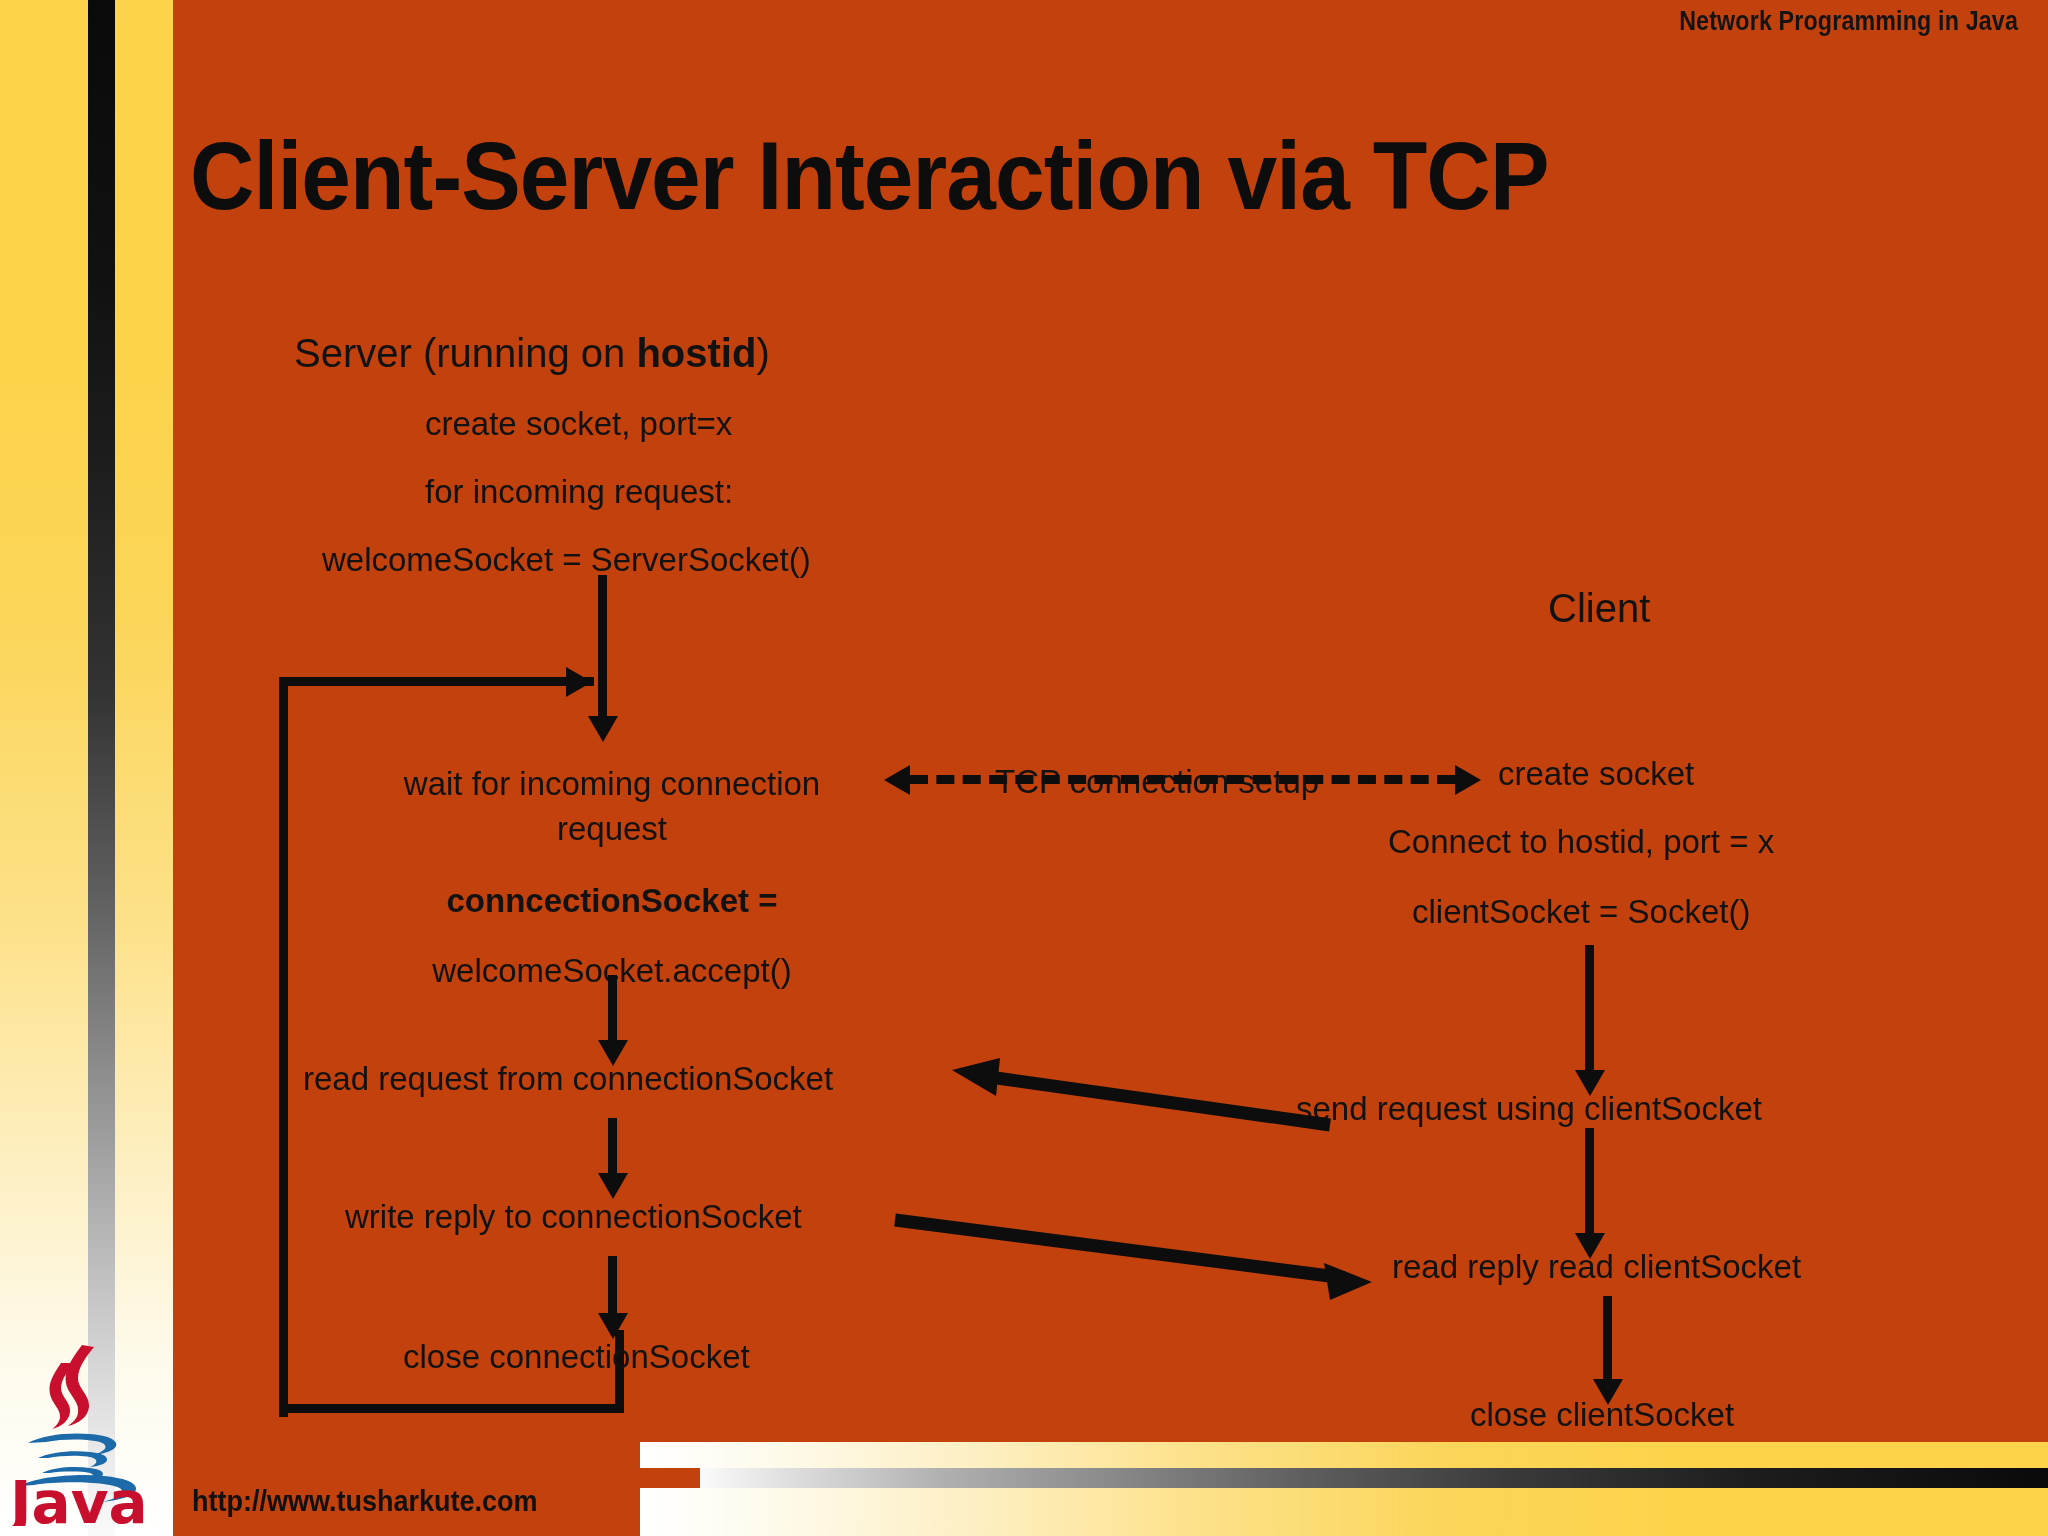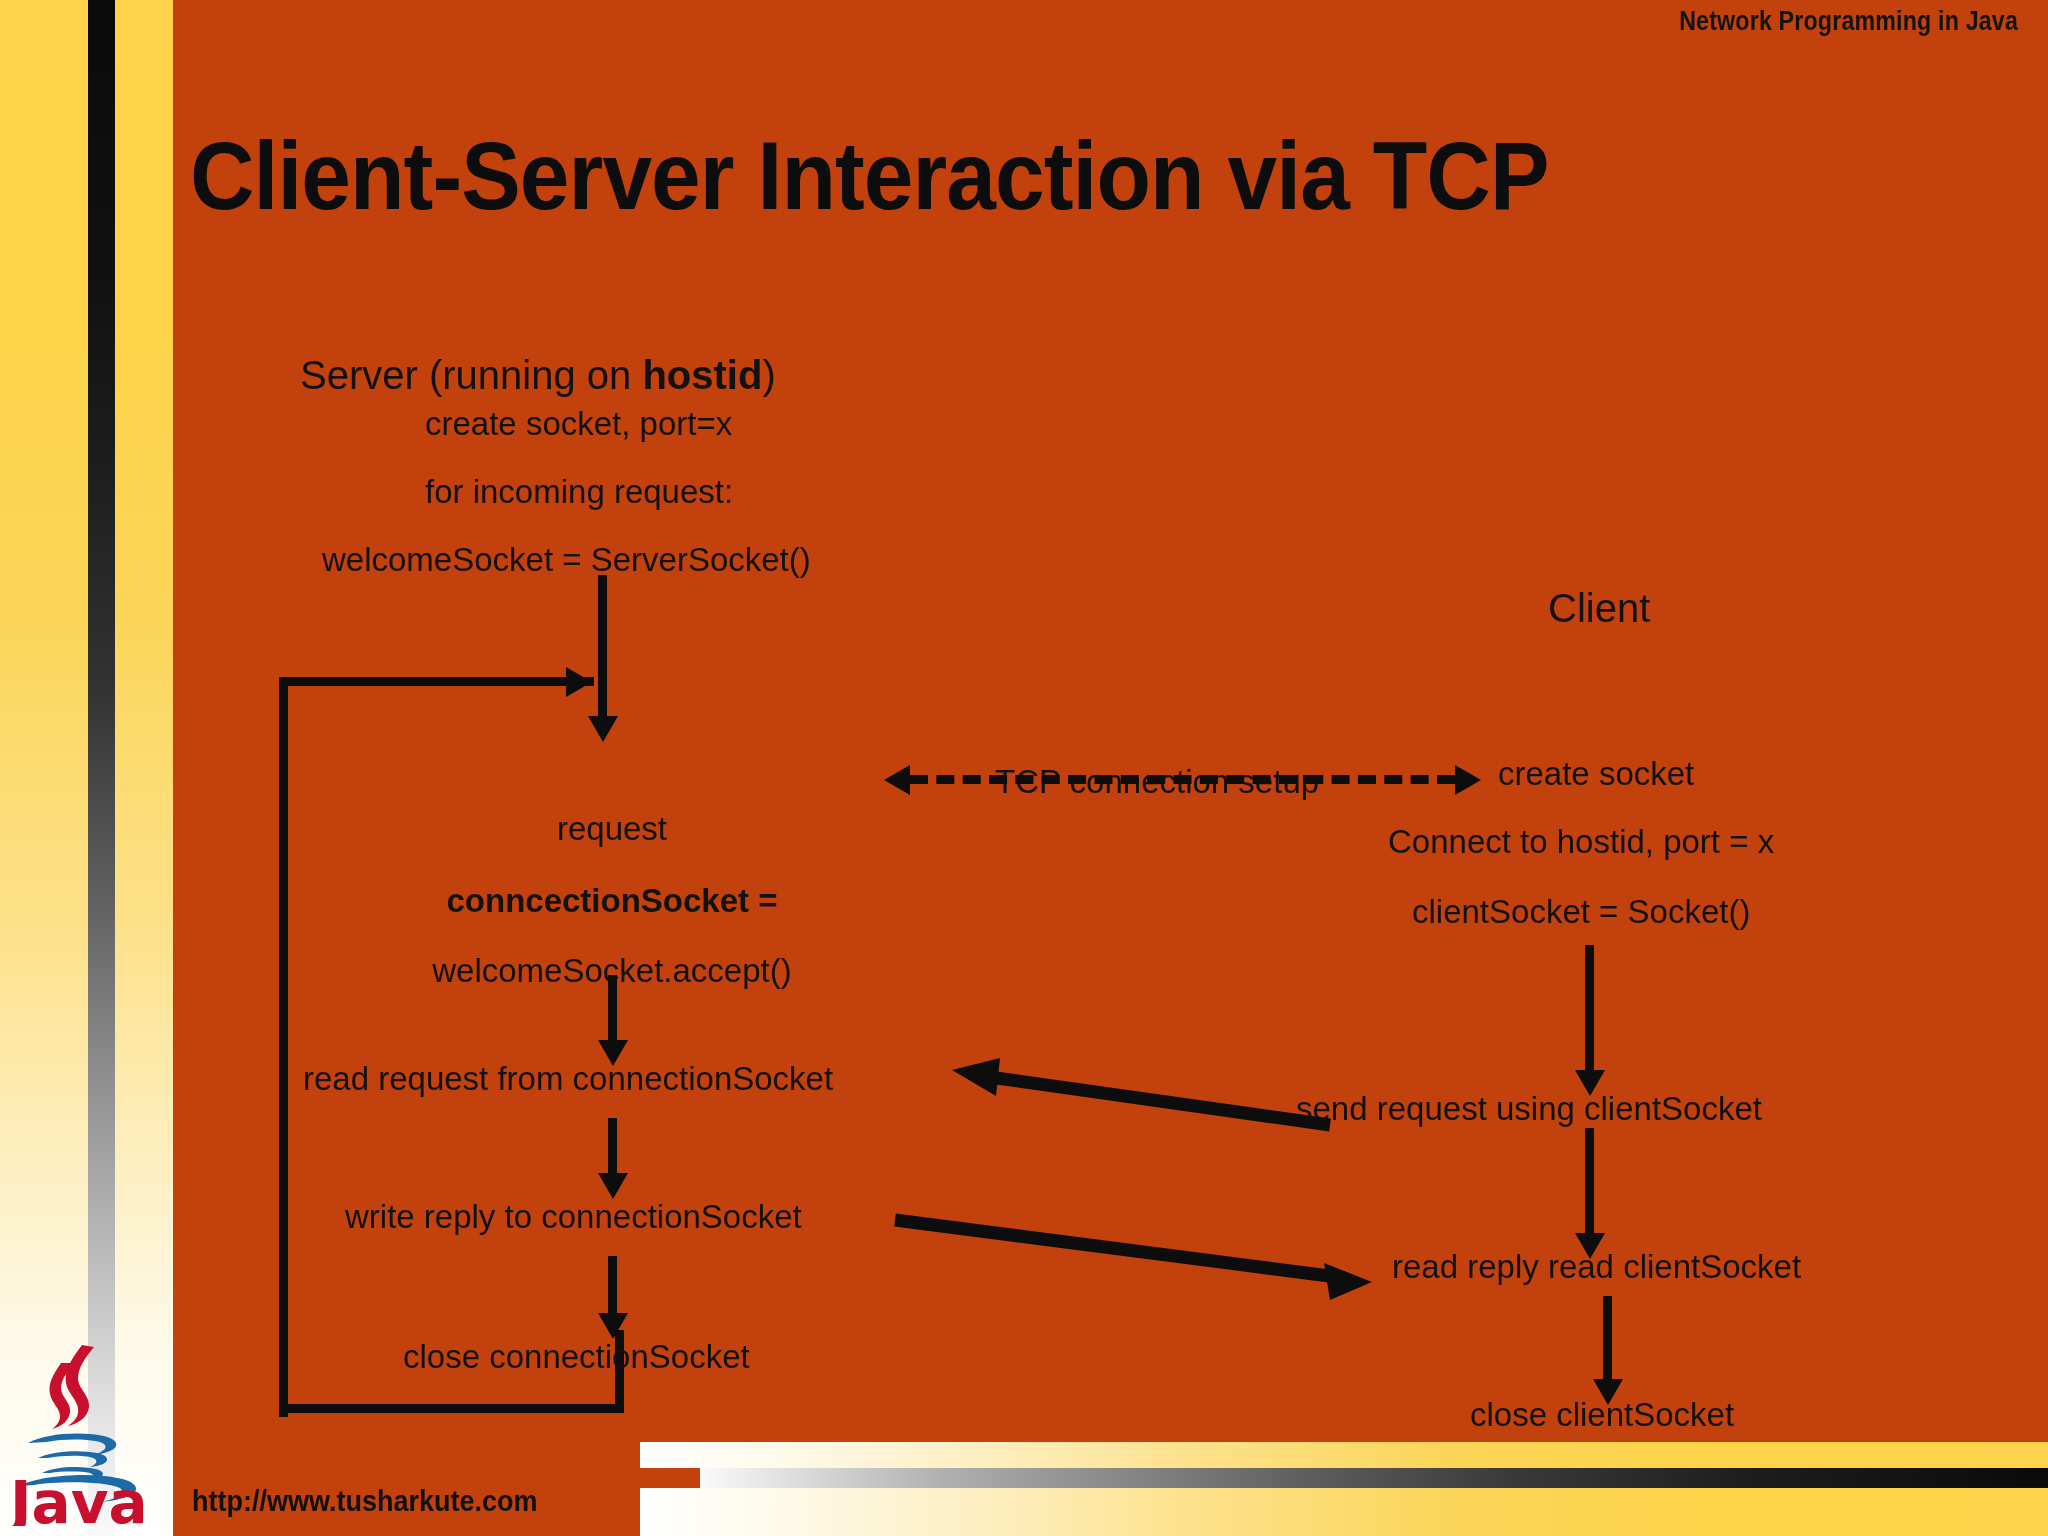--- a/index.html
+++ b/index.html
@@ -119,39 +119,40 @@
   <div class="left-dark-stripe"></div>
   <div class="left-band-2"></div>
   <div class="bottom-band"></div>
   <div class="bottom-dark-stripe"></div>
   <div class="bottom-band-2"></div>
 
   <div class="header-title">Network Programming in Java</div>
 
   <div class="slide-title">Client-Server Interaction via TCP</div>
 
-  <div class="dx big" style="left:300px; top:330px;margin-top:22px;">
+  <div class="dx big" style="left:294px; top:330px;">
     <span>Server (running on </span><b>hostid</b><span>)</span>
   </div>
 
   <div class="dx mid" style="left:425px; top:405px;">create socket, port=x</div>
 
   <div class="dx mid" style="left:425px; top:473px;">for incoming request:</div>
 
   <div class="dx mid" style="left:322px; top:541px;">welcomeSocket = ServerSocket()</div>
 
   <div class="vline" style="left:279px; top:677px; height:740px;"></div>
   <div class="hline" style="left:279px; top:677px; width:315px;"></div>
   <div class="arrow-right" style="left:566px; top:667px;"></div>
   <div class="hline" style="left:279px; top:1404px; width:345px;"></div>
   <div class="vline" style="left:615px; top:1330px; height:83px;"></div>
 
   <div class="vline" style="left:598px; top:575px; height:145px;"></div>
   <div class="arrow-down" style="left:588px; top:716px;"></div>
 
+  <div class="dx mid ctr" style="left:372px; top:765px; width:480px;">wait for incoming  connection</div>
   <div class="dx mid ctr" style="left:372px; top:810px; width:480px;">request</div>
 
   <div class="dx mid ctr" style="left:372px; top:882px; width:480px;font-weight:bold;">conncectionSocket =</div>
   <div class="dx mid ctr" style="left:372px; top:952px; width:480px;">welcomeSocket.accept()</div>
 
   <div class="vline" style="left:608px; top:975px; height:70px;"></div>
   <div class="arrow-down" style="left:598px; top:1040px;"></div>
 
   <div class="dx mid" style="left:303px; top:1060px;">read request from connectionSocket</div>
 

